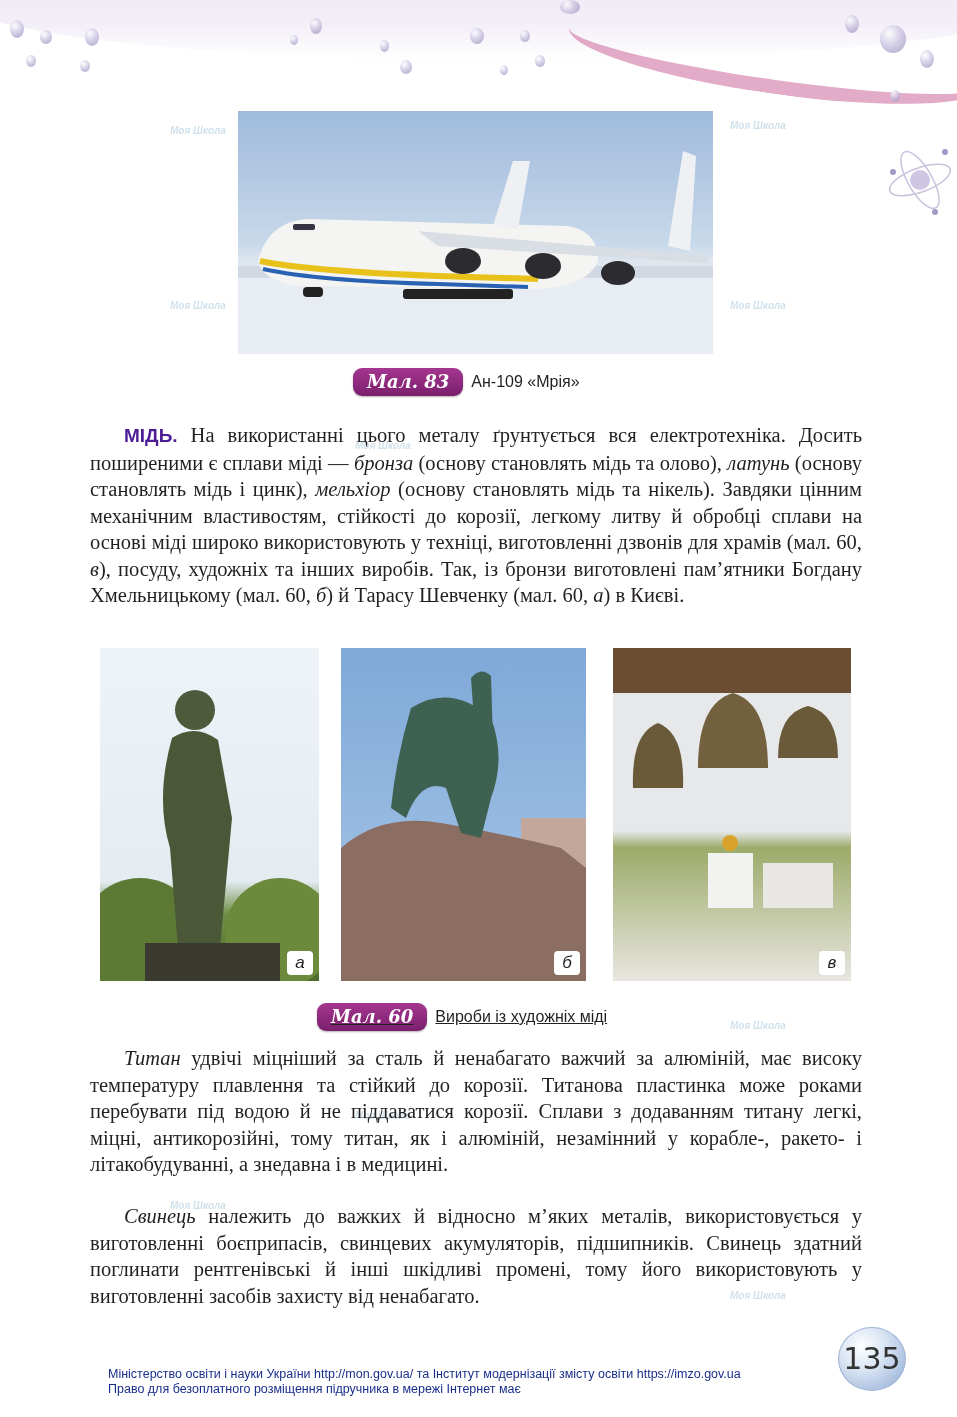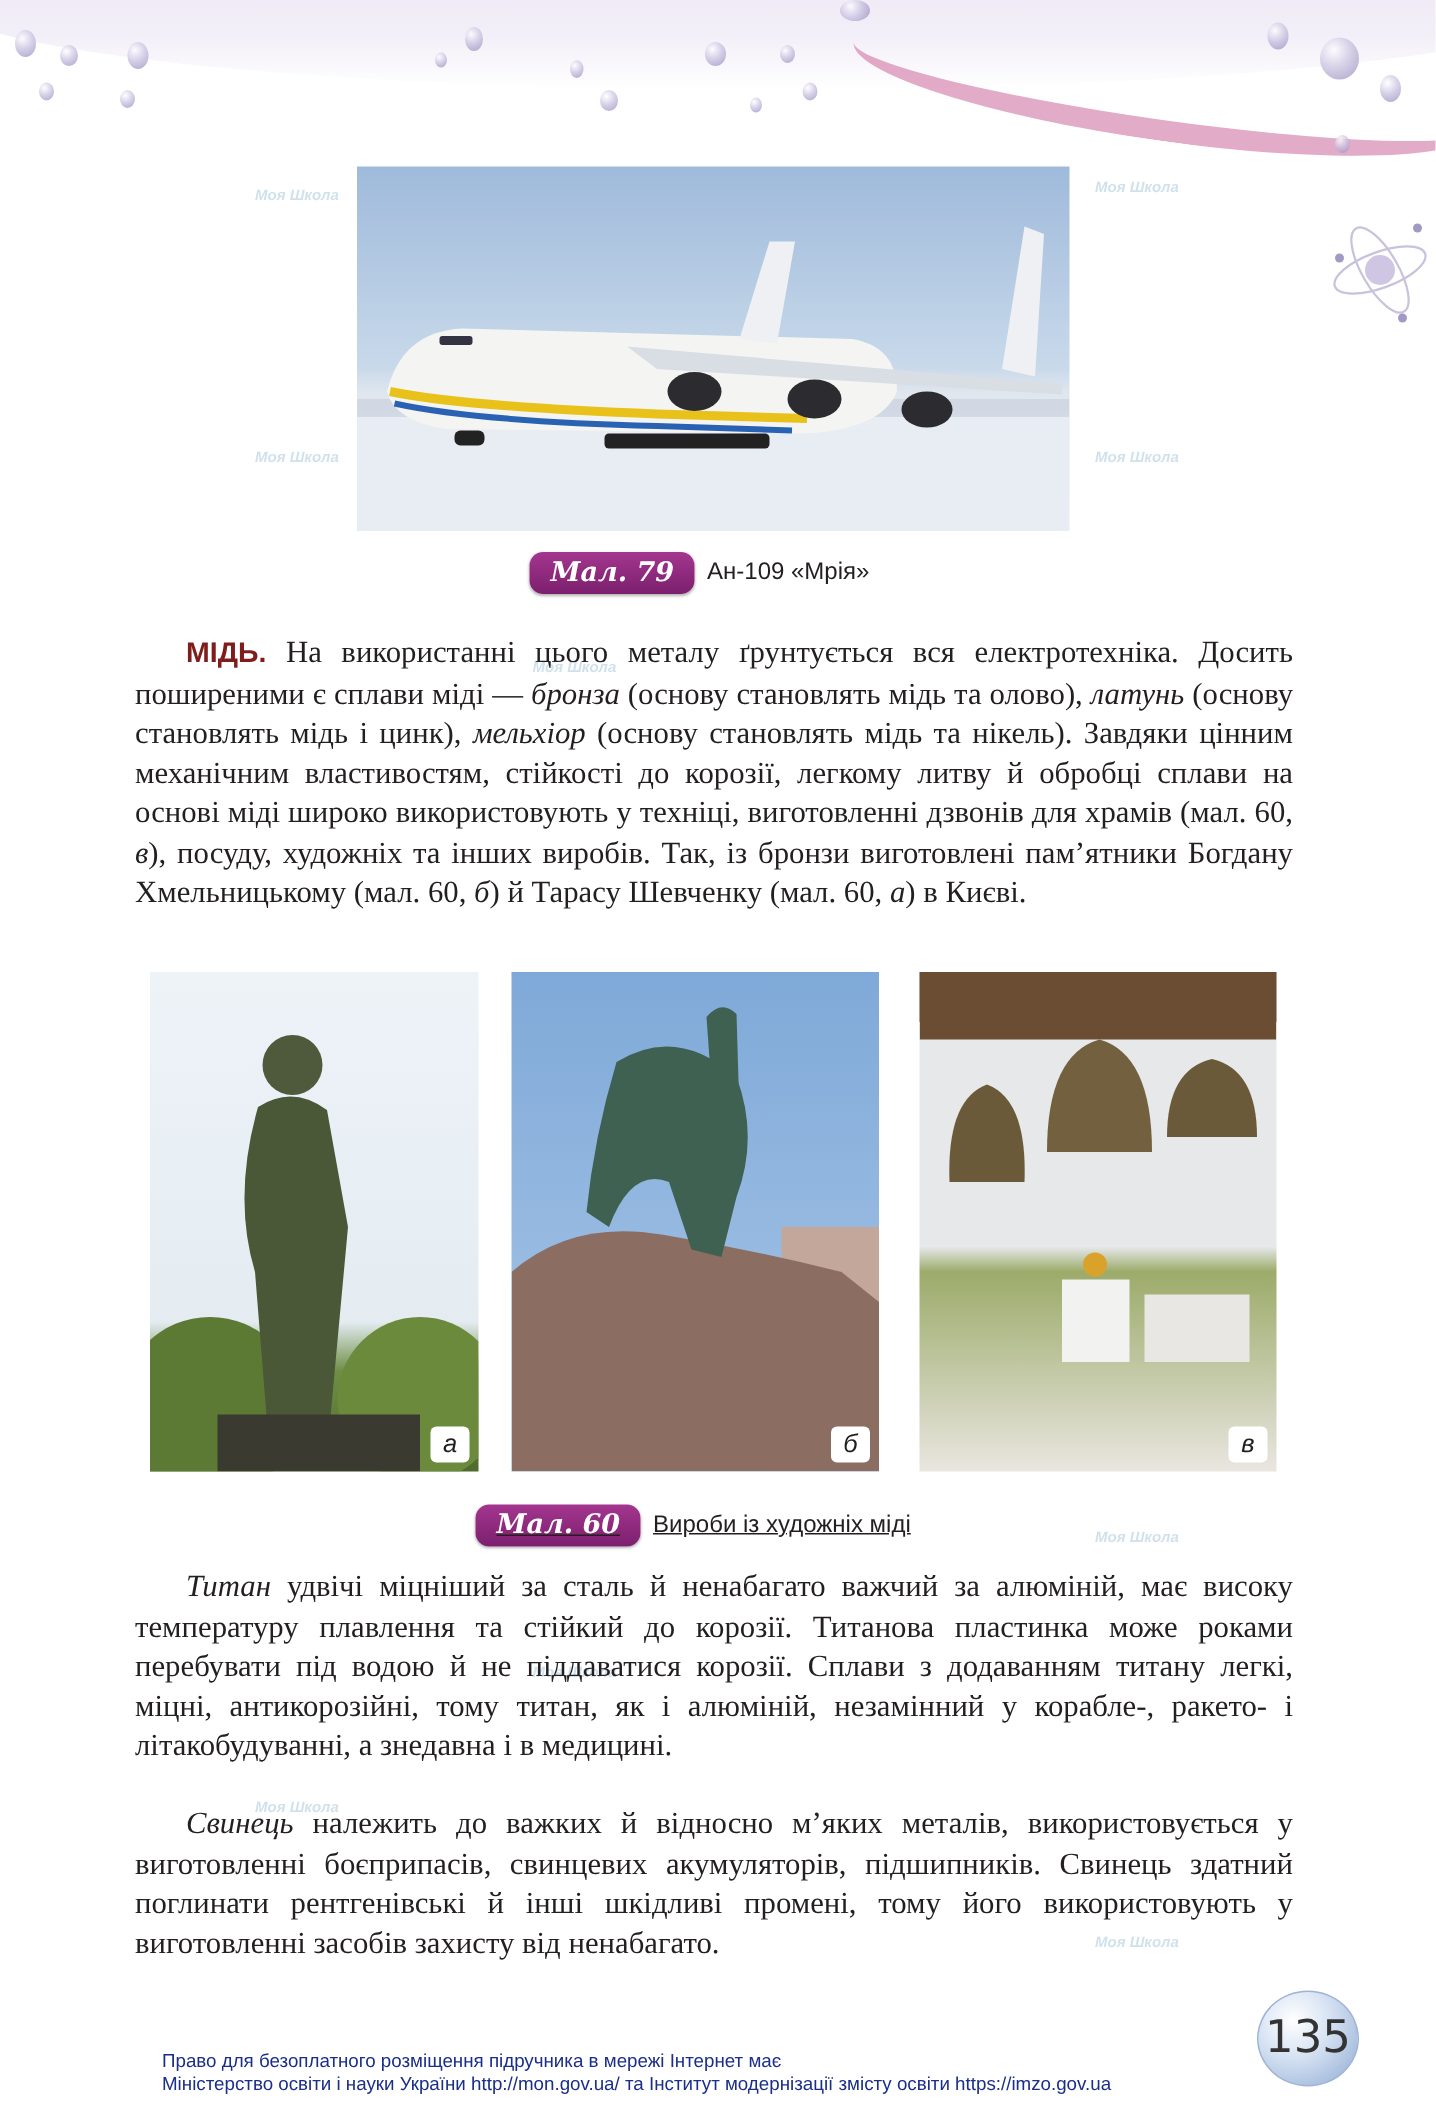--- a/index.html
+++ b/index.html
@@ -8,21 +8,21 @@
   .wave { position:absolute; left:-40px; top:-60px; width:1100px; height:120px; border-radius:0 0 50% 50%; background:linear-gradient(180deg,#e9e3f2 0%,#f3eff8 70%,rgba(255,255,255,0) 100%); }
   .wave-pink { position:absolute; right:-30px; top:20px; width:420px; height:60px; border-radius:50%; border-bottom:14px solid #d98fb5; transform:rotate(8deg); opacity:.75; }
   .bubble { position:absolute; border-radius:50%; background:radial-gradient(circle at 35% 30%,#ffffff 0%,#c9c2e0 45%,#8f86b8 100%); opacity:.75; }
   .atom { position:absolute; left:885px; top:130px; width:70px; height:100px; }
   .figure-img { position:absolute; overflow:hidden; }
   .plane { left:238px; top:111px; width:475px; height:243px; background:linear-gradient(180deg,#9fbadb 0%,#c8d9ea 55%,#dfe6ee 62%,#eef1f6 100%); }
   .caption { position:absolute; display:flex; align-items:center; gap:8px; }
   .badge { background:linear-gradient(180deg,#a4368f 0%,#7b1f6d 100%); color:#ffffff; border-radius:9px; padding:0 14px; height:28px; line-height:28px; font-family:"DejaVu Serif", serif; font-style:italic; font-weight:bold; font-size:18px; box-shadow:0 1px 2px rgba(0,0,0,.3); }
   .cap-text { font-family:"Liberation Sans", sans-serif; font-size:16px; color:#231f20; }
   .para { position:absolute; left:90px; width:772px; font-family:"Liberation Serif", serif; font-size:20.5px; line-height:26.5px; text-align:justify; }
-  .para .lead { color:#7f1d1d; font-weight:bold; font-family:"Liberation Sans", sans-serif; font-size:19px; }
+  .para .lead { color:#4c1d95; font-weight:bold; font-family:"Liberation Sans", sans-serif; font-size:19px; }
   .para i { font-style:italic; }
   .indent { text-indent:34px; }
   .photo { position:absolute; top:648px; height:333px; overflow:hidden; }
   .photo-label { position:absolute; right:6px; bottom:6px; width:26px; height:24px; background:#ffffff; border-radius:4px; font-family:"Liberation Sans", sans-serif; font-style:italic; font-size:17px; text-align:center; line-height:24px; color:#231f20; }
   .footer { position:absolute; left:108px; top:1367px; font-family:"Liberation Sans", sans-serif; font-size:12.5px; line-height:15px; color:#1a2e8a; }
   .page-num { position:absolute; left:838px; top:1327px; width:66px; height:62px; border-radius:50%; background:radial-gradient(circle at 35% 30%,#ffffff 0%,#d7e3f3 40%,#8eaad3 100%); border:1px solid #9fb3d6; font-family:"DejaVu Sans", sans-serif; font-size:30px; line-height:62px; text-align:center; color:#333; }
   .wm { position:absolute; font-family:"Liberation Sans", sans-serif; font-size:10px; font-style:italic; font-weight:bold; color:rgba(120,170,200,.35); white-space:nowrap;text-align:center; }
 </style>
 </head>
 <body>
@@ -88,21 +88,21 @@
     <ellipse cx="225" cy="150" rx="18" ry="13" fill="#2b2b30"></ellipse>
     <ellipse cx="305" cy="155" rx="18" ry="13" fill="#2b2b30"></ellipse>
     <ellipse cx="380" cy="162" rx="17" ry="12" fill="#2b2b30"></ellipse>
 
     <rect x="65" y="176" width="20" height="10" rx="4" fill="#222"></rect>
     <rect x="165" y="178" width="110" height="10" rx="3" fill="#222"></rect>
   </svg>
 </div>
 
 <div class="caption" style="left:353px;top:368px;">
-  <span class="badge">Мал. 79</span>
+  <span class="badge">Мал. 83</span>
   <span class="cap-text">Ан-109 «Мрія»</span>
 </div>
 
 <p class="para indent" style="top:422px;margin:0;"><span class="lead">МІДЬ.</span><span> На використанні цього металу ґрунтується вся електротехніка. Досить поширеними є сплави міді — </span><i>бронза</i><span> (основу становлять мідь та олово), </span><i>латунь</i><span> (основу становлять мідь і цинк), </span><i>мельхіор</i><span> (основу становлять мідь та нікель). Завдяки цінним механічним властивостям, стійкості до корозії, легкому литву й обробці сплави на основі міді широко використовують у техніці, виготовленні дзвонів для храмів (мал. 60, </span><i>в</i><span>), посуду, художніх та інших виробів. Так, із бронзи виготовлені пам’ятники Богдану Хмельницькому (мал. 60, </span><i>б</i><span>) й Тарасу Шевченку (мал. 60, </span><i>а</i><span>) в Києві.</span></p>
 
 <div class="photo" style="left:100px;width:219px;background:linear-gradient(180deg,#eef3f8 0%,#e4ecf2 70%,#6e8e44 80%,#4e6a2e 100%);">
   <svg width="219" height="333" viewBox="0 0 219 333">
     <ellipse cx="40" cy="290" rx="60" ry="60" fill="#5d7a34"></ellipse>
     <ellipse cx="180" cy="285" rx="55" ry="55" fill="#6b8a3c"></ellipse>
     <circle cx="95" cy="62" r="20" fill="#4f5a3c"></circle>
@@ -140,15 +140,15 @@
   <span class="cap-text">Вироби із художніх міді</span>
 </div>
 
 <p class="para indent" style="top:1045px;margin:0;"><i>Титан</i><span> удвічі міцніший за сталь й ненабагато важчий за алюміній, має високу температуру плавлення та стійкий до корозії. Титанова пластинка може роками перебувати під водою й не піддаватися корозії. Сплави з додаванням титану легкі, міцні, антикорозійні, тому титан, як і алюміній, незамінний у корабле-, ракето- і літакобудуванні, а зне­давна і в медицині.</span></p>
 
 <p class="para indent" style="top:1203px;margin:0;"><i>Свинець</i><span> належить до важких й відносно м’яких металів, використовується у виготовленні боєприпасів, свинцевих акумуляторів, підшипників. Свинець здатний поглинати рентгенівські й інші шкідливі промені, тому його використовують у виготовленні засобів захисту від ненабагато.</span></p>
 
 <div class="page-num">135</div>
 
 <div class="footer">
+  <div>Міністерство освіти і науки України http://mon.gov.ua/ та Інститут модернізації змісту освіти https://imzo.gov.ua</div>
   <div>Право для безоплатного розміщення підручника в мережі Інтернет має</div>
-  <div>Міністерство освіти і науки України http://mon.gov.ua/ та Інститут модернізації змісту освіти https://imzo.gov.ua</div>
 </div>
 
 </body></html>

